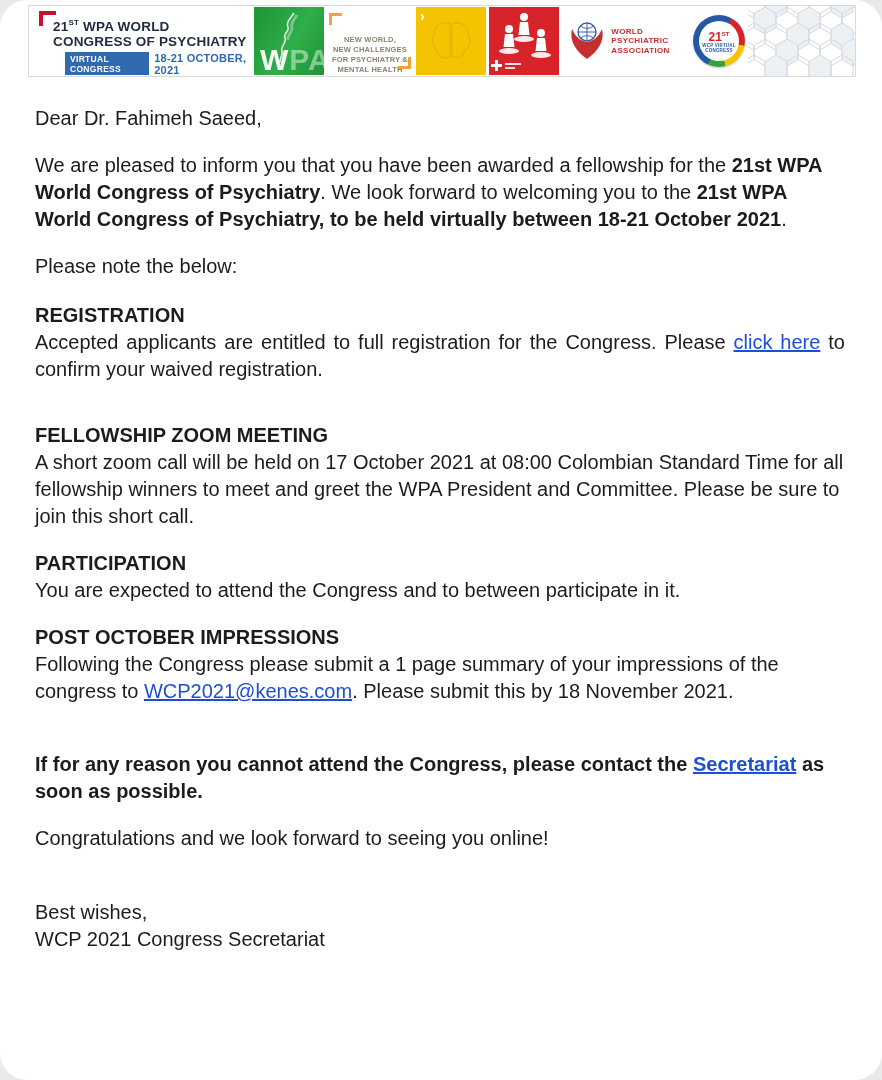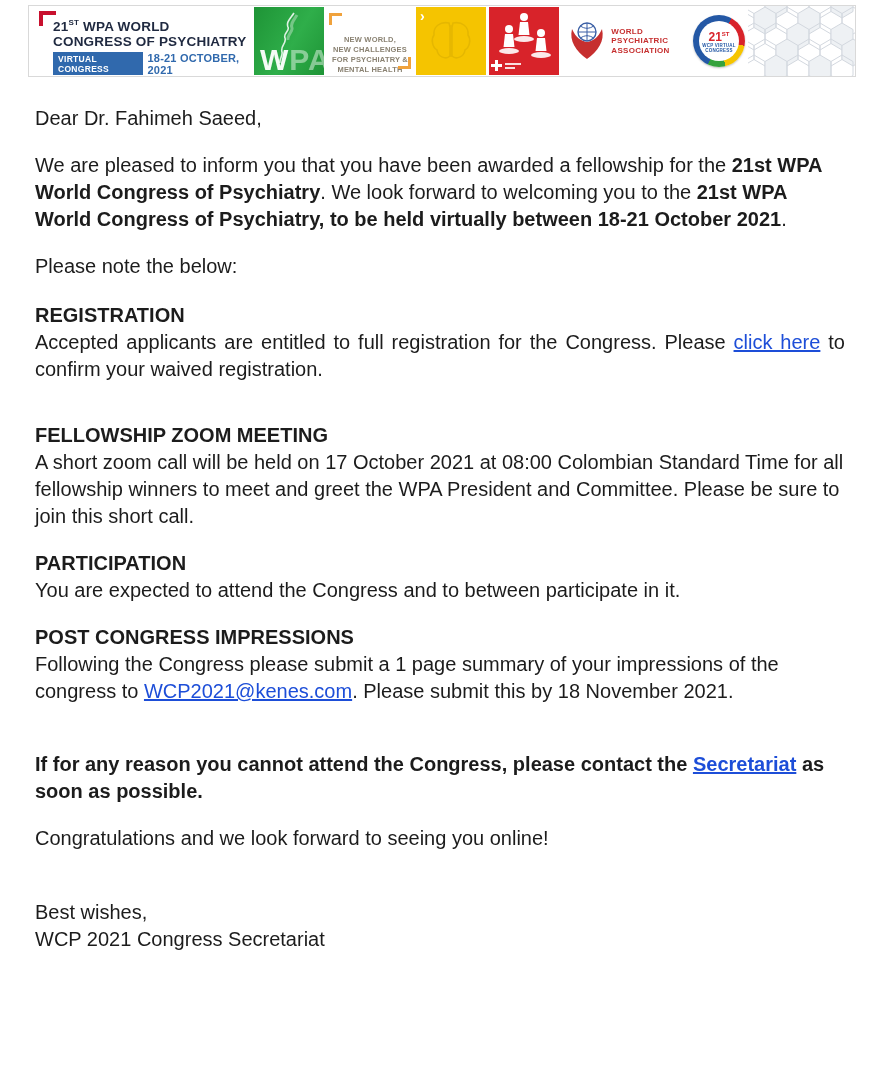--- a/index.html
+++ b/index.html
@@ -1,35 +1,35 @@
 <!DOCTYPE html>
 <html><head>
 <meta charset="utf-8">
 <style>
   html,body{margin:0;padding:0;}
   body{background:#e9e9e9;}
   .page{
     width:882px;height:1080px;background:#ffffff;margin:0 auto;
     font-family:"Liberation Sans",sans-serif;color:#1d1d1d;
-    overflow:hidden;position:relative;
+    overflow:hidden;position:relative;border-radius:27px;
   }
 
   
   .banner{
     margin:5px 26px 0 28px;height:72px;border:1px solid #d9d9d9;
     background:#fff;display:flex;align-items:center;gap:3px;
     box-sizing:border-box;overflow:hidden;
   }
   .banner-left{position:relative;width:222px;height:100%;flex:0 0 auto;}
   .corner-red{position:absolute;top:5px;left:10px;width:13px;height:11px;
     border-top:4px solid #c8102e;border-left:4px solid #c8102e;}
   .banner-title{margin:9px 0 0 24px;color:#1f2940;font-weight:bold;
     font-size:13.5px;line-height:15px;letter-spacing:.2px;}
   .banner-title sup{font-size:8px;}
-  .badge-row{margin:3px 0 0 24px;display:flex;align-items:center;gap:5px;}
+  .badge-row{margin:3px 0 0 36px;display:flex;align-items:center;gap:5px;}
   .virtual-badge{background:#3069ad;color:#fff;font-weight:bold;font-size:8.5px;
     padding:2px 5px 1px;letter-spacing:.3px;}
   .banner-dates{color:#3069ad;font-weight:bold;font-size:11px;letter-spacing:.2px;}
 
   .sq{width:70px;height:68px;flex:0 0 auto;position:relative;overflow:hidden;}
   .sq-green{background:linear-gradient(120deg,#1e9436,#2fae4a 55%,#1e9436);}
   .wpa-word{position:absolute;left:6px;bottom:0px;font-size:30px;font-weight:bold;
     color:rgba(255,255,255,.95);letter-spacing:1px;line-height:1;}
   .wpa-word .dim{color:rgba(255,255,255,.45);}
   .face-svg{position:absolute;top:4px;left:14px;}
@@ -229,21 +229,21 @@
       <h3>FELLOWSHIP ZOOM MEETING</h3>
       <p>A short zoom call will be held on 17 October 2021 at 08:00 Colombian Standard Time for all fellowship winners to meet and greet the WPA President and Committee. Please be sure to join this short call.</p>
     </section>
 
     <section>
       <h3>PARTICIPATION</h3>
       <p>You are expected to attend the Congress and to between participate in it.</p>
     </section>
 
     <section class="gap-after">
-      <h3>POST CONGRESS IMPRESSIONS</h3>
+      <h3>POST OCTOBER IMPRESSIONS</h3>
       <p><span>Following the Congress please submit a 1 page summary of your impressions of the congress to </span><a class="lnk">WCP2021@kenes.com</a><span>. Please submit this by 18 November 2021.</span></p>
     </section>
 
     <p class="bold"><span>If for any reason you cannot attend the Congress, please contact the </span><a class="lnk bold">Secretariat</a><span> as soon as possible.</span></p>
 
     <p class="mb-lg">Congratulations and we look forward to seeing you online!</p>
 
     <div class="closing">
       <span>Best wishes,</span>
       <span>WCP 2021 Congress Secretariat</span>

